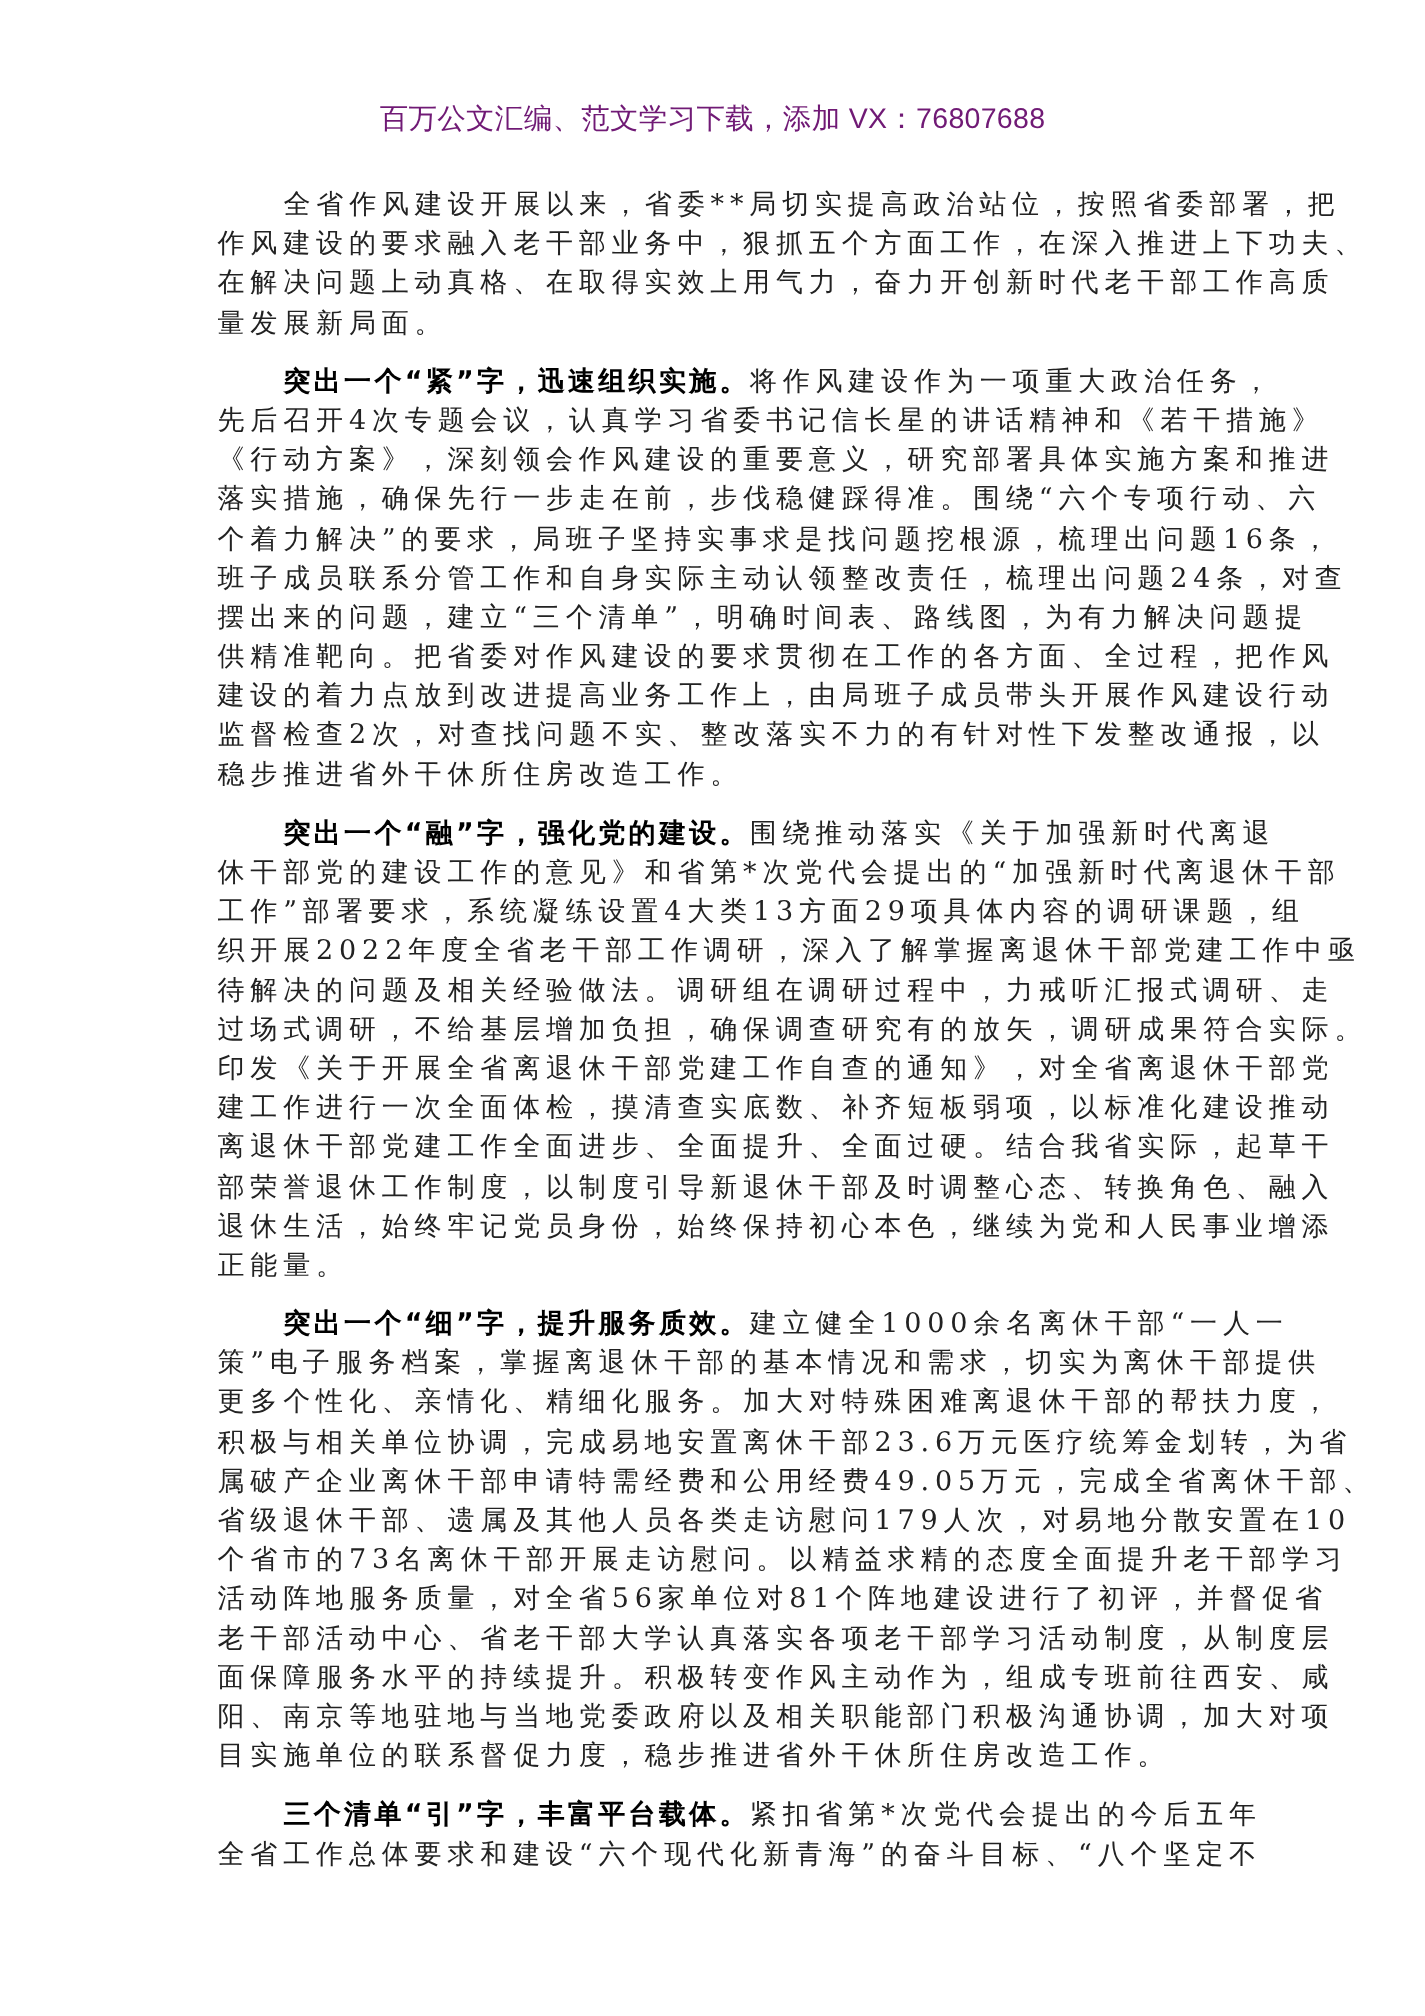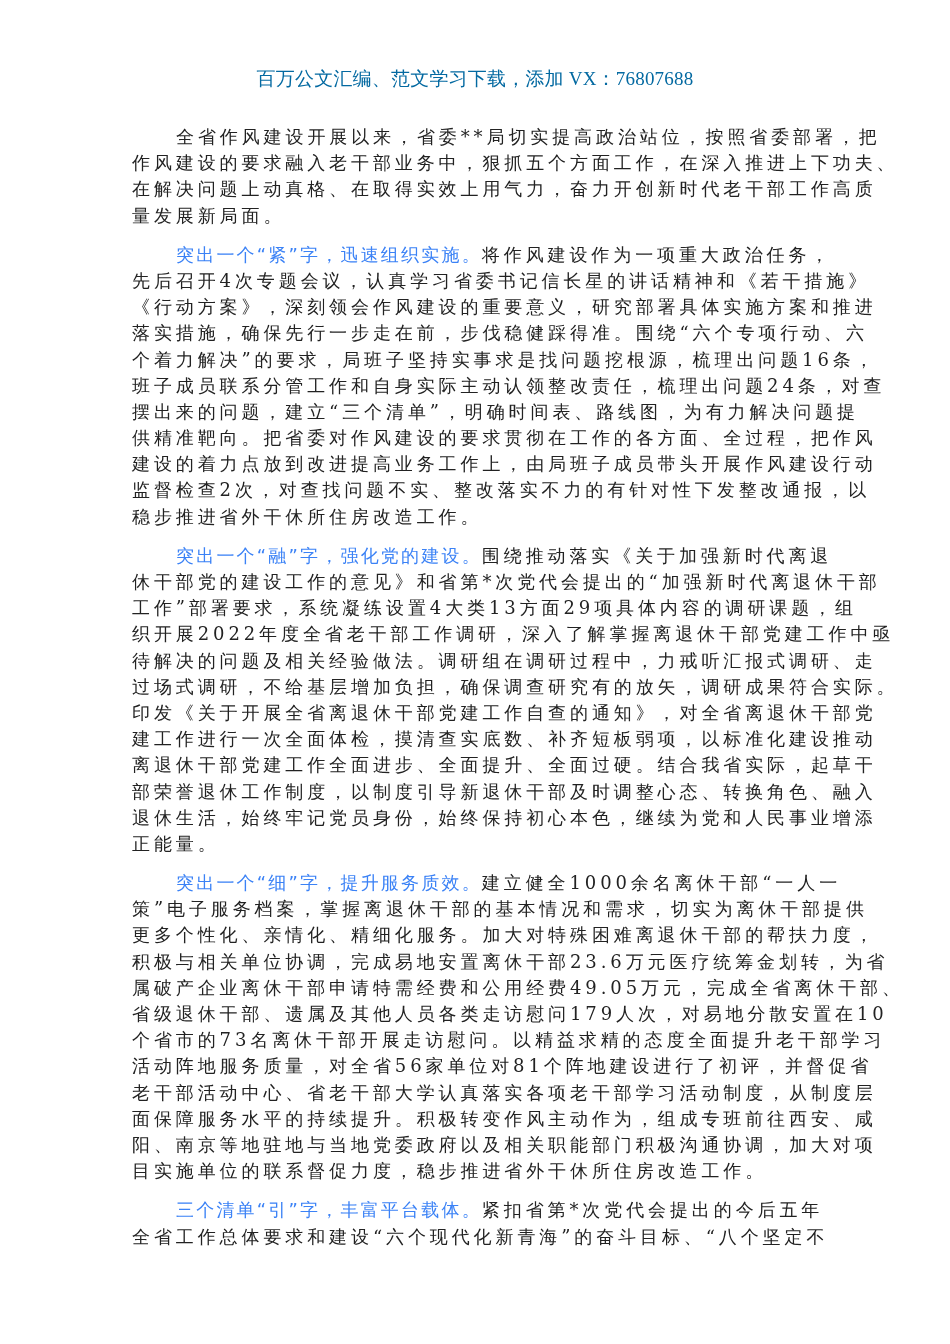--- a/index.html
+++ b/index.html
@@ -1,22 +1,22 @@
 <!DOCTYPE html>
 <html><head>
 <meta charset="utf-8">
 <style>
   html, body { margin: 0; padding: 0; background: #ffffff; }
   body { width: 950px; height: 1344px; position: relative; overflow: hidden; font-family: "DejaVu Serif", "Liberation Serif", serif; color: #222; }
-  .header { position: absolute; top: 66px; left: 0; width: 950px; text-align: center; font-family: Liberation Serif, serif; font-size: 19px; color: #0369a1; letter-spacing: 0.2px; }
-  .doc { position: absolute; left: 132px; top: 124px; width: 670px; }
+  .header { position: absolute; top: 66px; left: 0; width: 950px; text-align: center; font-family: Liberation Sans, sans-serif; font-size: 19px; color: #701a75; letter-spacing: 0.2px; }
+  .doc { position: absolute; left: 145px; top: 124px; width: 670px; }
   .para { margin: 0 0 13px 0; }
   .line { display: block; height: 26.2px; line-height: 26.2px; font-size: 18px; letter-spacing: 3.9px; white-space: nowrap; }
   .indent { padding-left: 44px; }
-  .lead { font-weight: normal; font-family: "DejaVu Sans", "Liberation Sans", sans-serif; letter-spacing: 2.2px; color: #3b82f6; }
+  .lead { font-weight: bold; font-family: "DejaVu Sans", "Liberation Sans", sans-serif; letter-spacing: 2.2px; color: #000000; }
 </style>
 </head>
 <body>
 
 <div class="header">百万公文汇编、范文学习下载，添加 VX：76807688</div>
 
 <div class="doc">
 
   <div class="para">
     <span class="line indent">全省作风建设开展以来，省委**局切实提高政治站位，按照省委部署，把</span>

